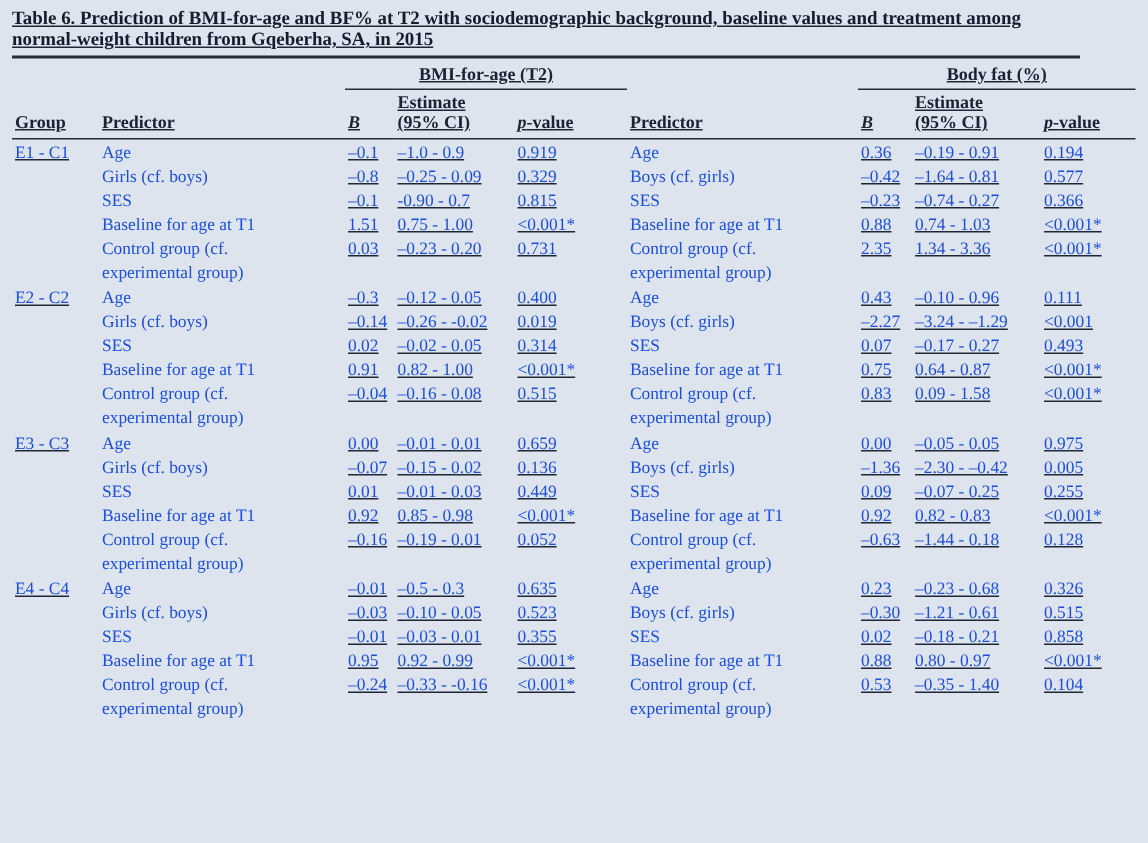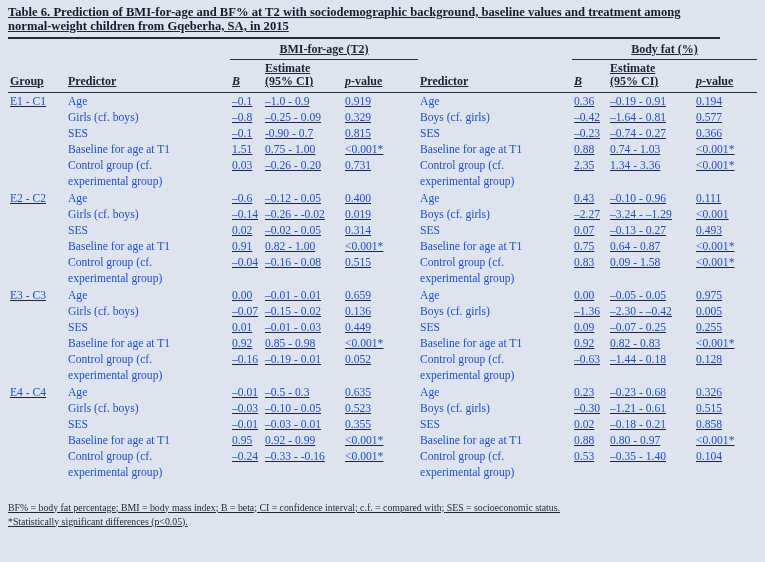--- a/index.html
+++ b/index.html
@@ -125,31 +125,31 @@
           <td>0.75 - 1.00</td>
           <td>&lt;0.001*</td>
           <td class="predictor"><span>Baseline for age at T1</span></td>
           <td>0.88</td>
           <td>0.74 - 1.03</td>
           <td>&lt;0.001*</td>
         </tr>
         <tr>
           <td class="predictor"><span>Control group (cf. experimental group)</span></td>
           <td>0.03</td>
-          <td>–0.26 - 0.20</td>
+          <td>–0.23 - 0.20</td>
           <td>0.731</td>
           <td class="predictor"><span>Control group (cf. experimental group)</span></td>
           <td>2.35</td>
           <td>1.34 - 3.36</td>
           <td>&lt;0.001*</td>
         </tr>
         <tr class="block-start">
           <td rowspan="5">E2 - C2</td>
           <td class="predictor"><span>Age</span></td>
-          <td>–0.6</td>
+          <td>–0.3</td>
           <td>–0.12 - 0.05</td>
           <td>0.400</td>
           <td class="predictor"><span>Age</span></td>
           <td>0.43</td>
           <td>–0.10 - 0.96</td>
           <td>0.111</td>
         </tr>
         <tr>
           <td class="predictor"><span>Girls (cf. boys)</span></td>
           <td>–0.14</td>
@@ -160,21 +160,21 @@
           <td>–3.24 - –1.29</td>
           <td>&lt;0.001</td>
         </tr>
         <tr>
           <td class="predictor"><span>SES</span></td>
           <td>0.02</td>
           <td>–0.02 - 0.05</td>
           <td>0.314</td>
           <td class="predictor"><span>SES</span></td>
           <td>0.07</td>
-          <td>–0.13 - 0.27</td>
+          <td>–0.17 - 0.27</td>
           <td>0.493</td>
         </tr>
         <tr>
           <td class="predictor"><span>Baseline for age at T1</span></td>
           <td>0.91</td>
           <td>0.82 - 1.00</td>
           <td>&lt;0.001*</td>
           <td class="predictor"><span>Baseline for age at T1</span></td>
           <td>0.75</td>
           <td>0.64 - 0.87</td>
@@ -288,17 +288,13 @@
           <td>–0.33 - -0.16</td>
           <td>&lt;0.001*</td>
           <td class="predictor"><span>Control group (cf. experimental group)</span></td>
           <td>0.53</td>
           <td>–0.35 - 1.40</td>
           <td>0.104</td>
         </tr>
       </tbody>
   </table>
 
-  <div class="footnotes">
-    <div class="footnote">BF% = body fat percentage; BMI = body mass index; B = beta; CI = confidence interval; c.f. = compared with; SES = socioeconomic status.</div>
-    <div class="footnote">*Statistically significant differences (p&lt;0.05).</div>
-  </div>
 </div>
 
 </body></html>

